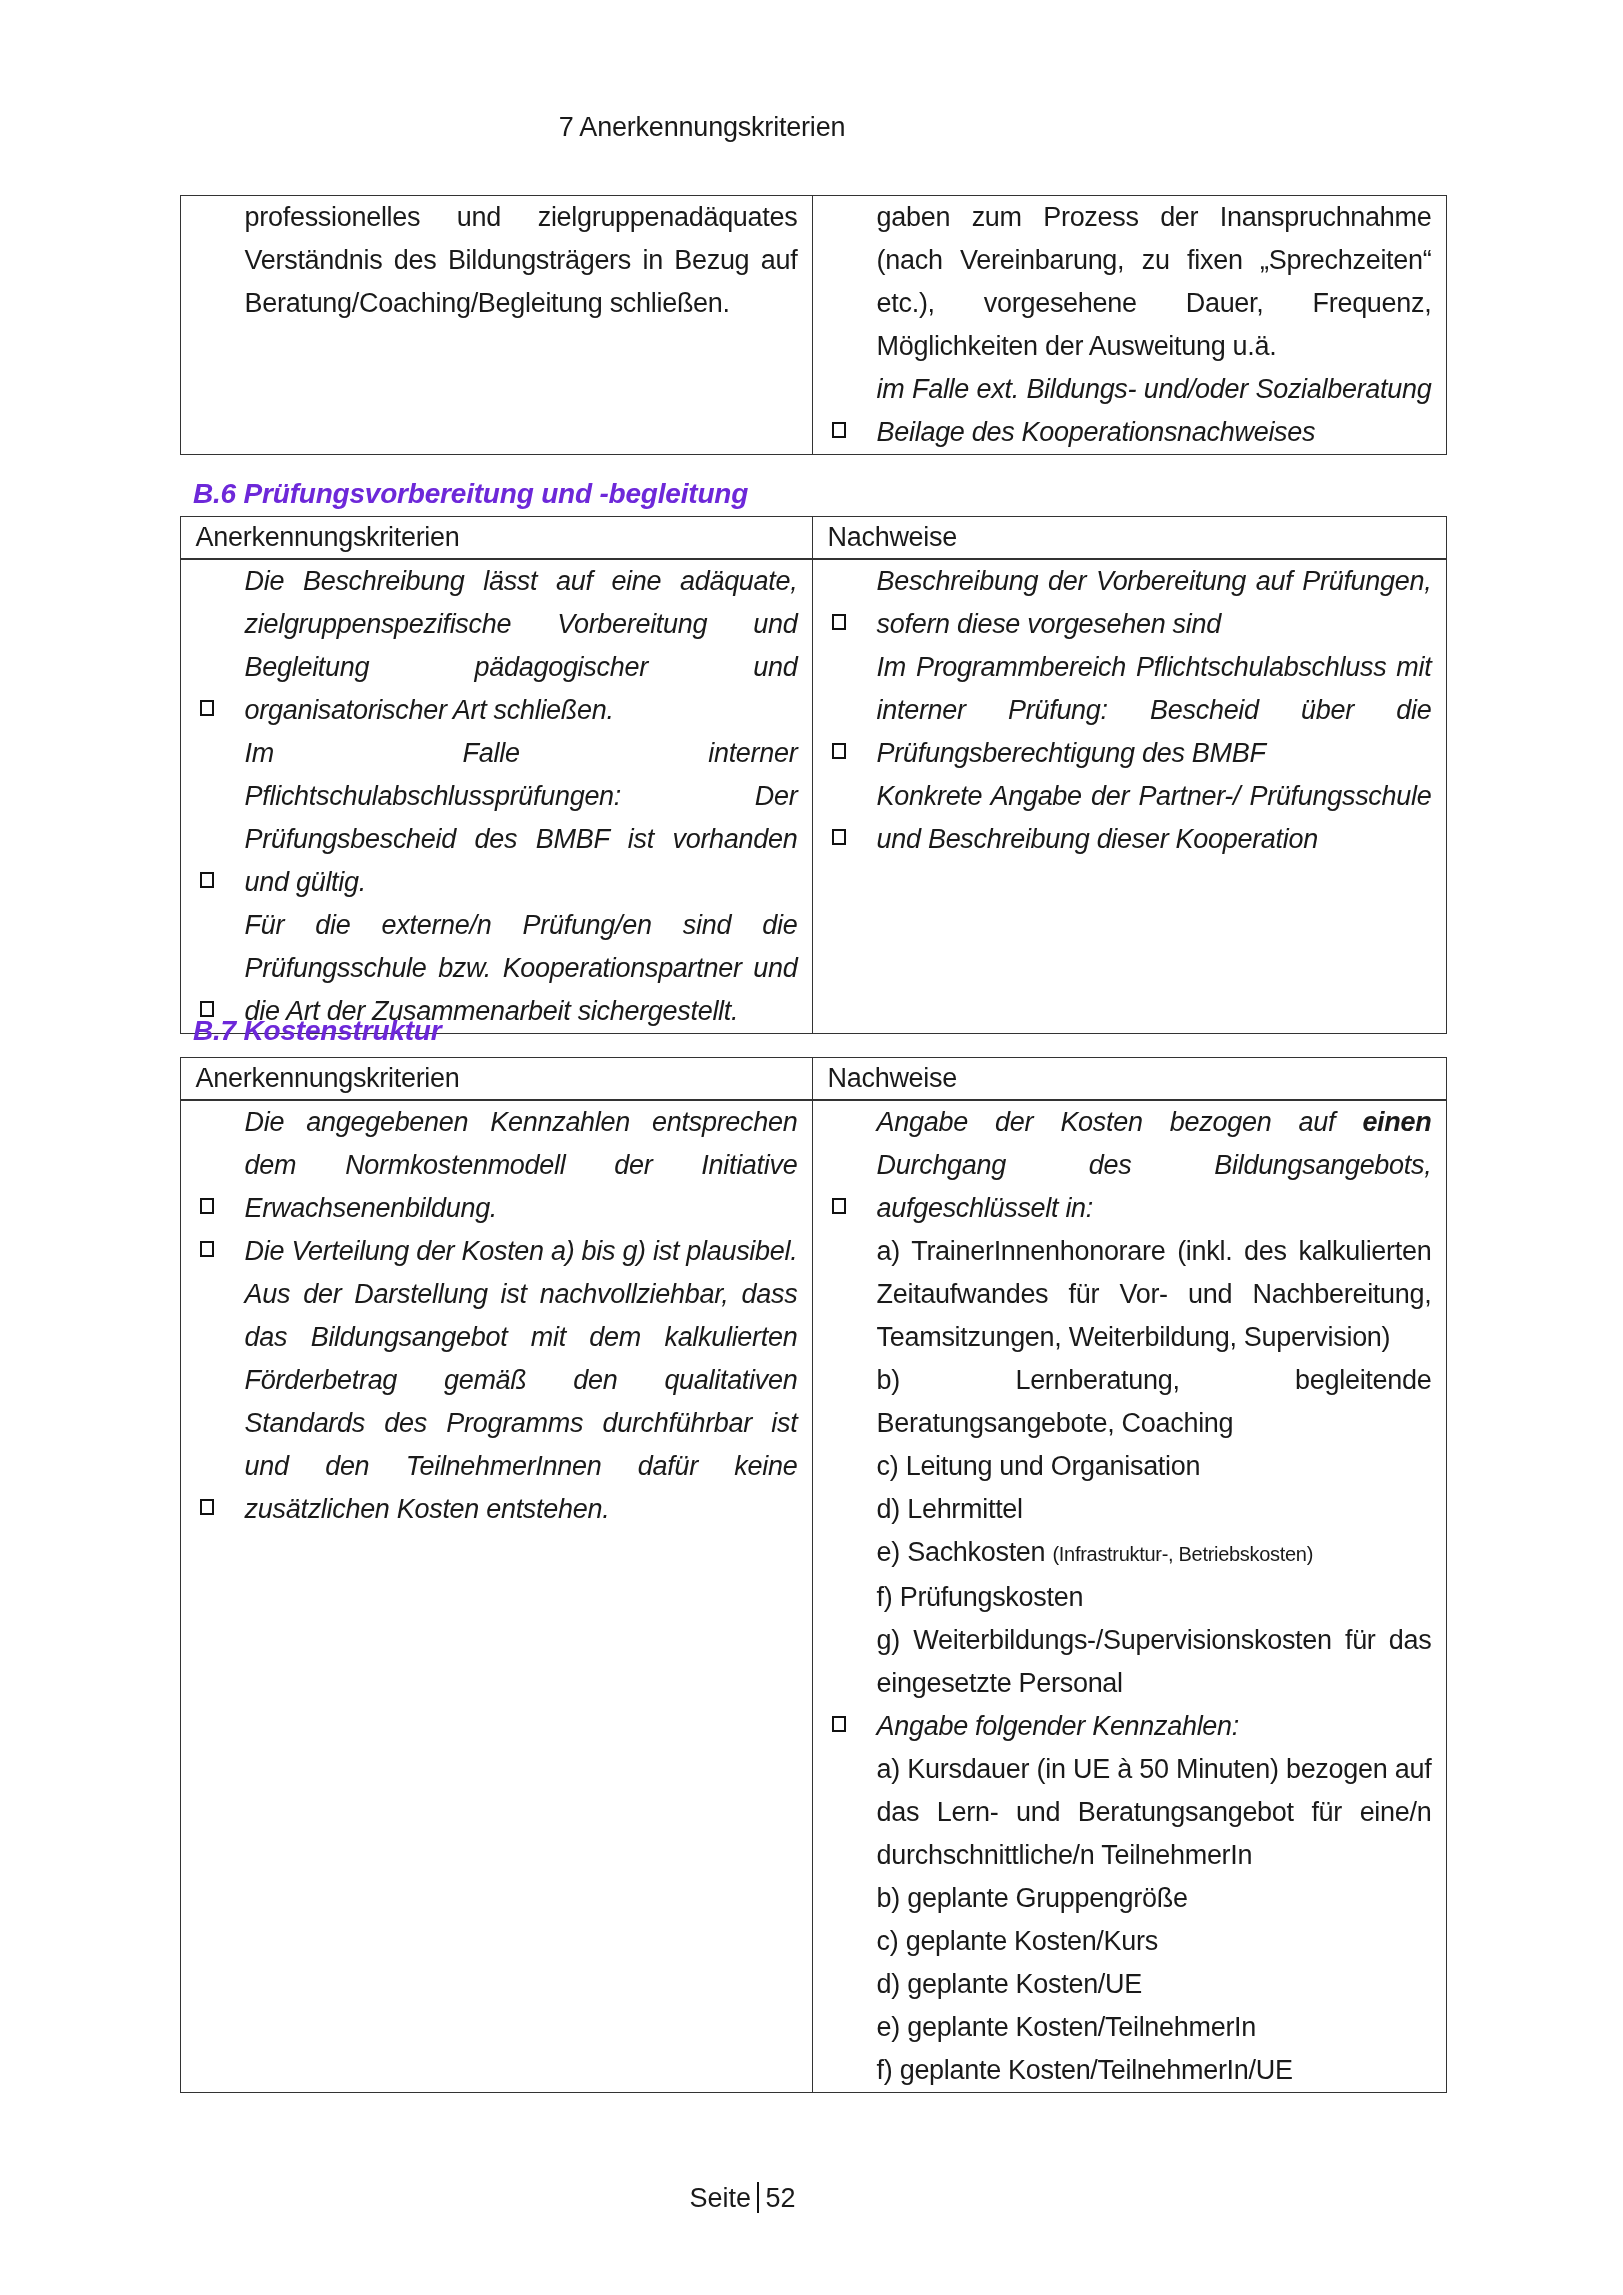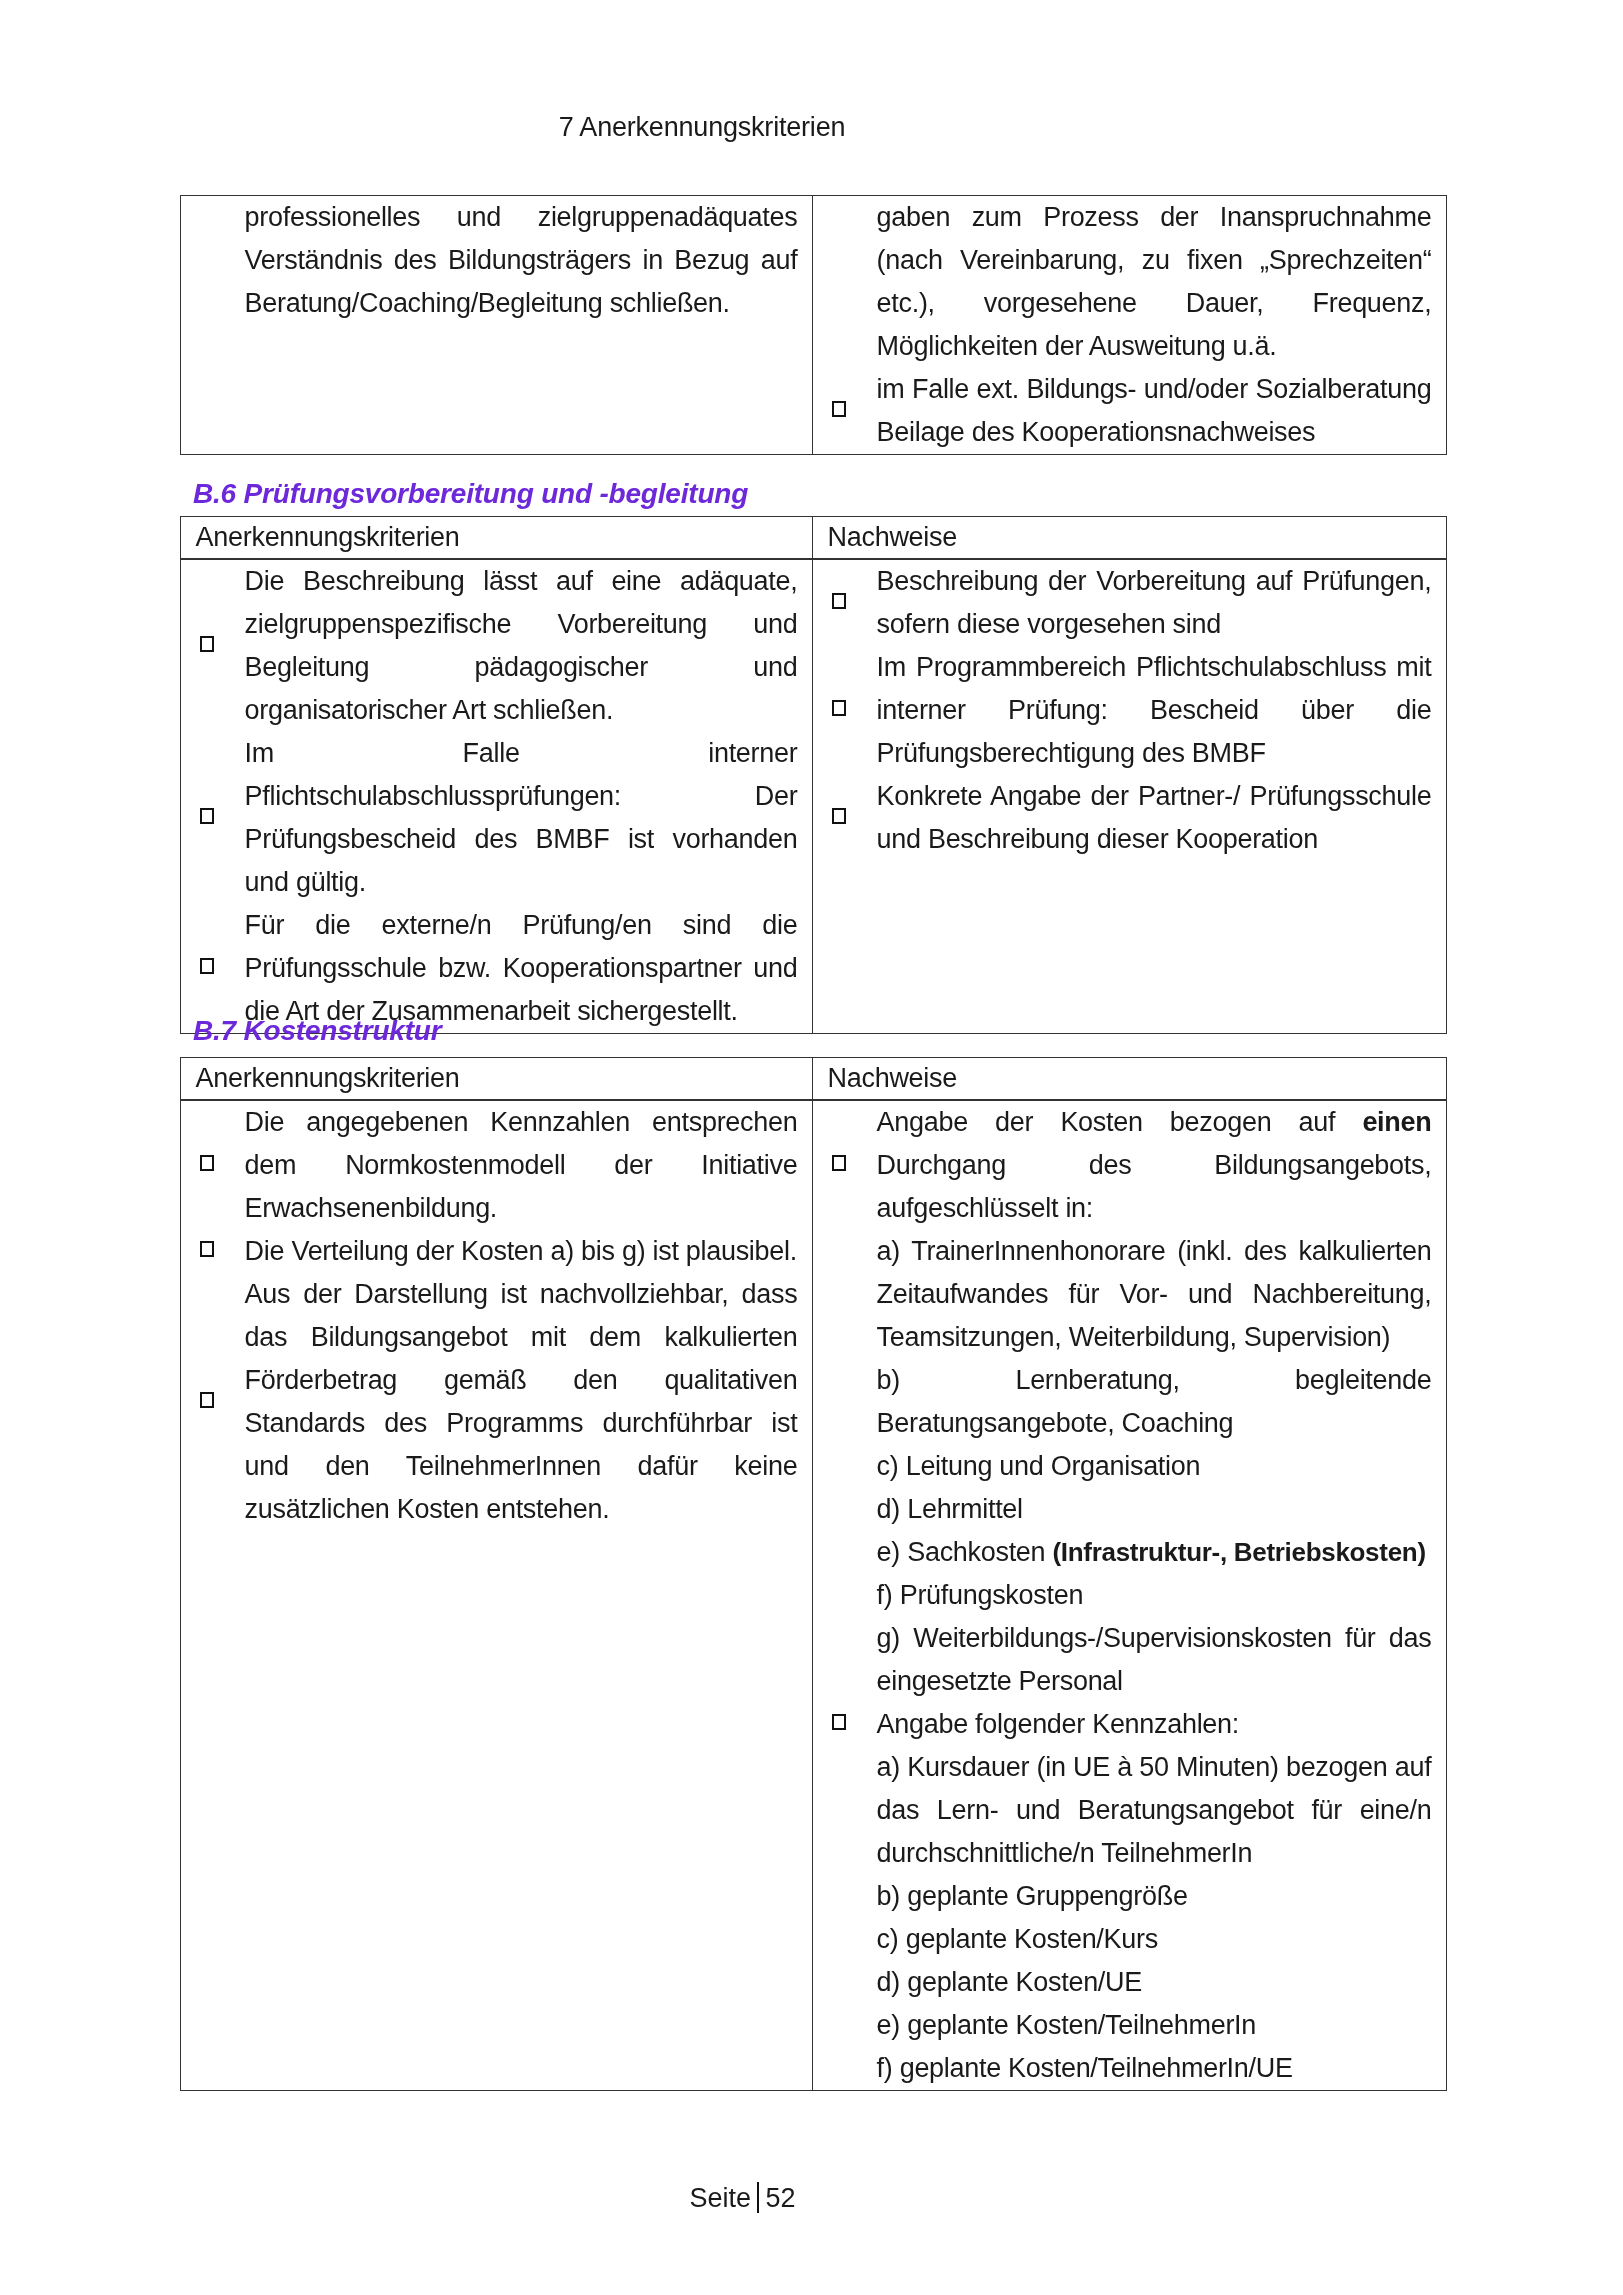--- a/index.html
+++ b/index.html
@@ -5,27 +5,27 @@
   html, body { margin: 0; padding: 0; background: #ffffff; }
   body { width: 1623px; height: 2295px; position: relative; font-family: "Liberation Sans", sans-serif; color: #1a1a1a; overflow: hidden; }
   .running-head { position: absolute; top: 112px; left: 0; width: 1404px; text-align: center; font-size: 27px; letter-spacing: -0.2px; }
   .section-title { position: absolute; left: 193px; font-size: 28px; font-weight: bold; font-style: italic; color: #6d28d9; letter-spacing: -0.2px; }
   table.crit { position: absolute; left: 180px; width: 1266px; border-collapse: collapse; table-layout: fixed; font-size: 27px; line-height: 43px; letter-spacing: -0.3px; padding-left: 44px; }
   table.crit td, table.crit th { border: 1.2px solid #333; vertical-align: top; padding: 0 14.6px 0 14.6px; text-align: left; font-weight: normal; }
   table.crit col.c1 { width: 632px; }
   table.crit col.c2 { width: 634px; }
   table.crit th { padding-left: 14.6px; line-height: 41px; }
   table.crit thead tr { border-bottom: 2.4px solid #333; }
-  .item { display: flex; align-items: center; }
+  .item { display: flex; align-items: flex-end; font-style: italic; }
   .box { flex: 0 0 31px; width: 31px; height: 43px; position: relative; }
   .box::before { content: ""; position: absolute; left: 4px; top: 11.4px; width: 14px; height: 16px; border: 2.4px solid #111; box-sizing: border-box; }
   .txt { flex: 1 1 auto; text-align: justify; margin-left: 18px; }
   .cont { margin-left: 49px; text-align: justify; }
   .sub { margin-left: 49px; text-align: justify; }
-  .small { font-size: 26px; font-weight: bold; }
+  .small { font-size: 20px; }
   b.em { font-weight: bold; }
   .footer { position: absolute; top: 2182px; left: 0; width: 1485px; text-align: center; font-size: 27px; }
   .footer .sep { display: inline-block; width: 1.6px; height: 31px; background: #111; vertical-align: -6.5px; margin: 0 6.5px; }
 </style>
 </head>
 <body>
 
 <div class="running-head">7 Anerkennungskriterien</div>
 
 <table class="crit" style="top:195px;">

